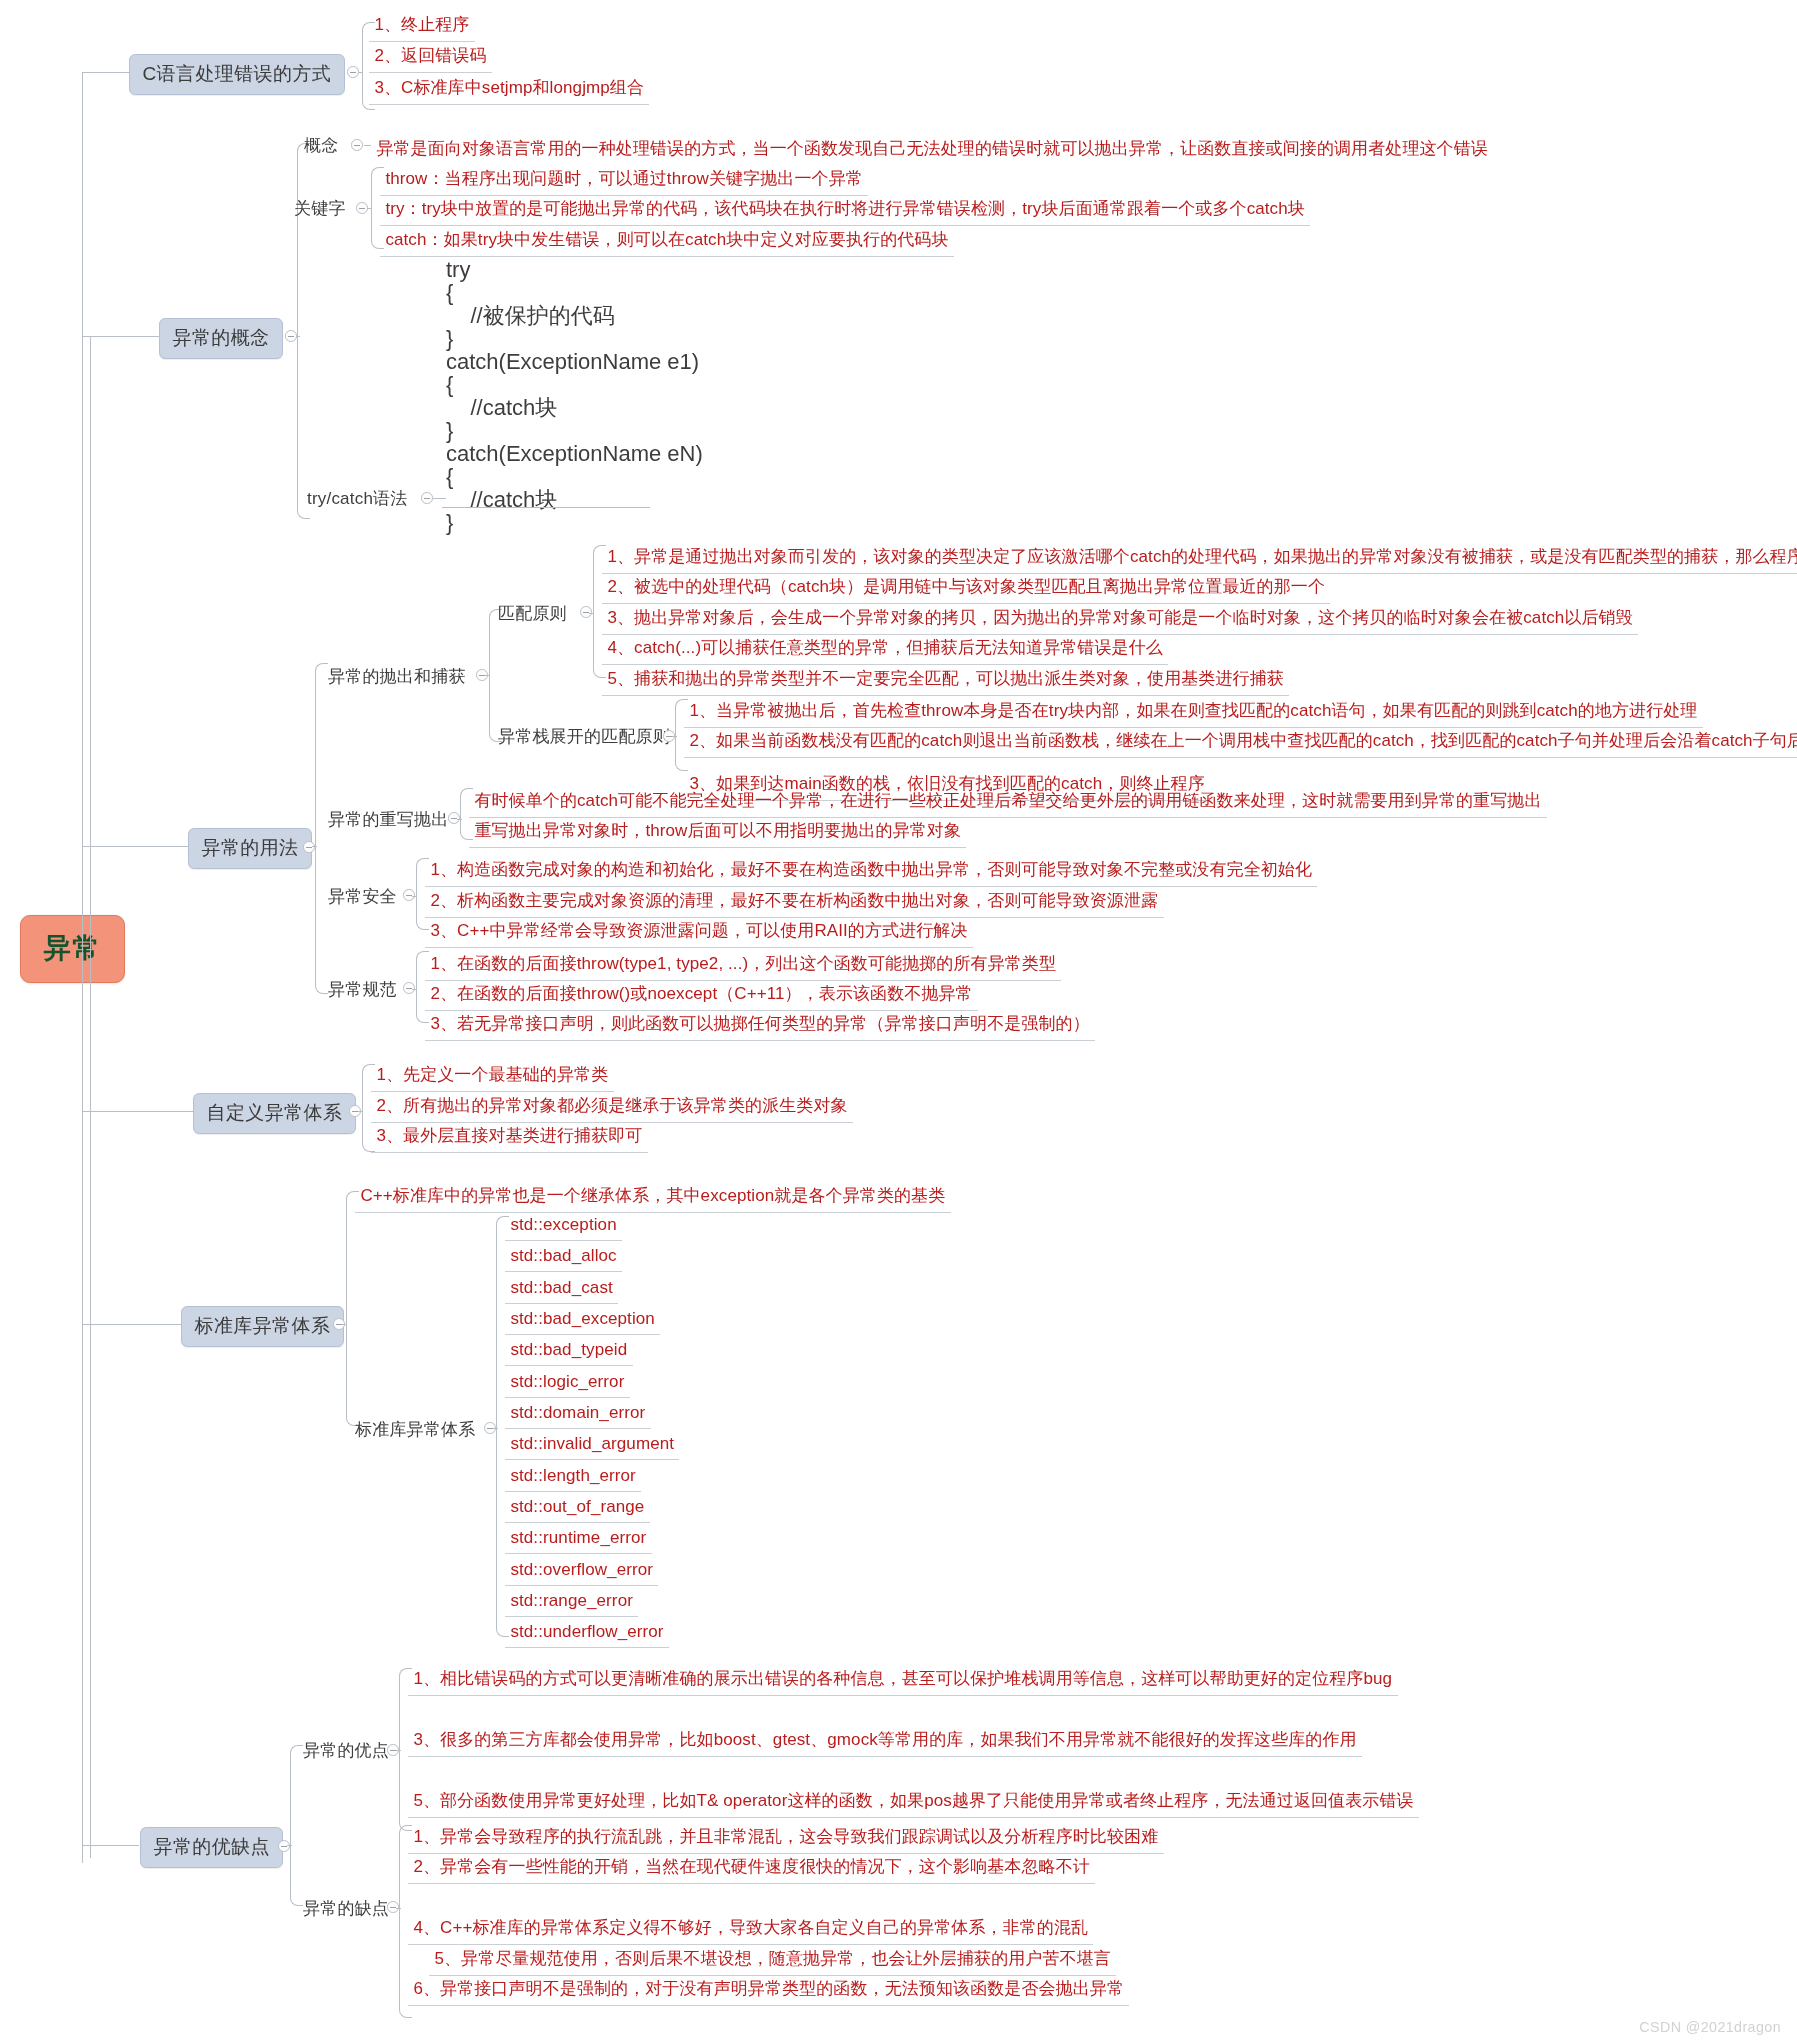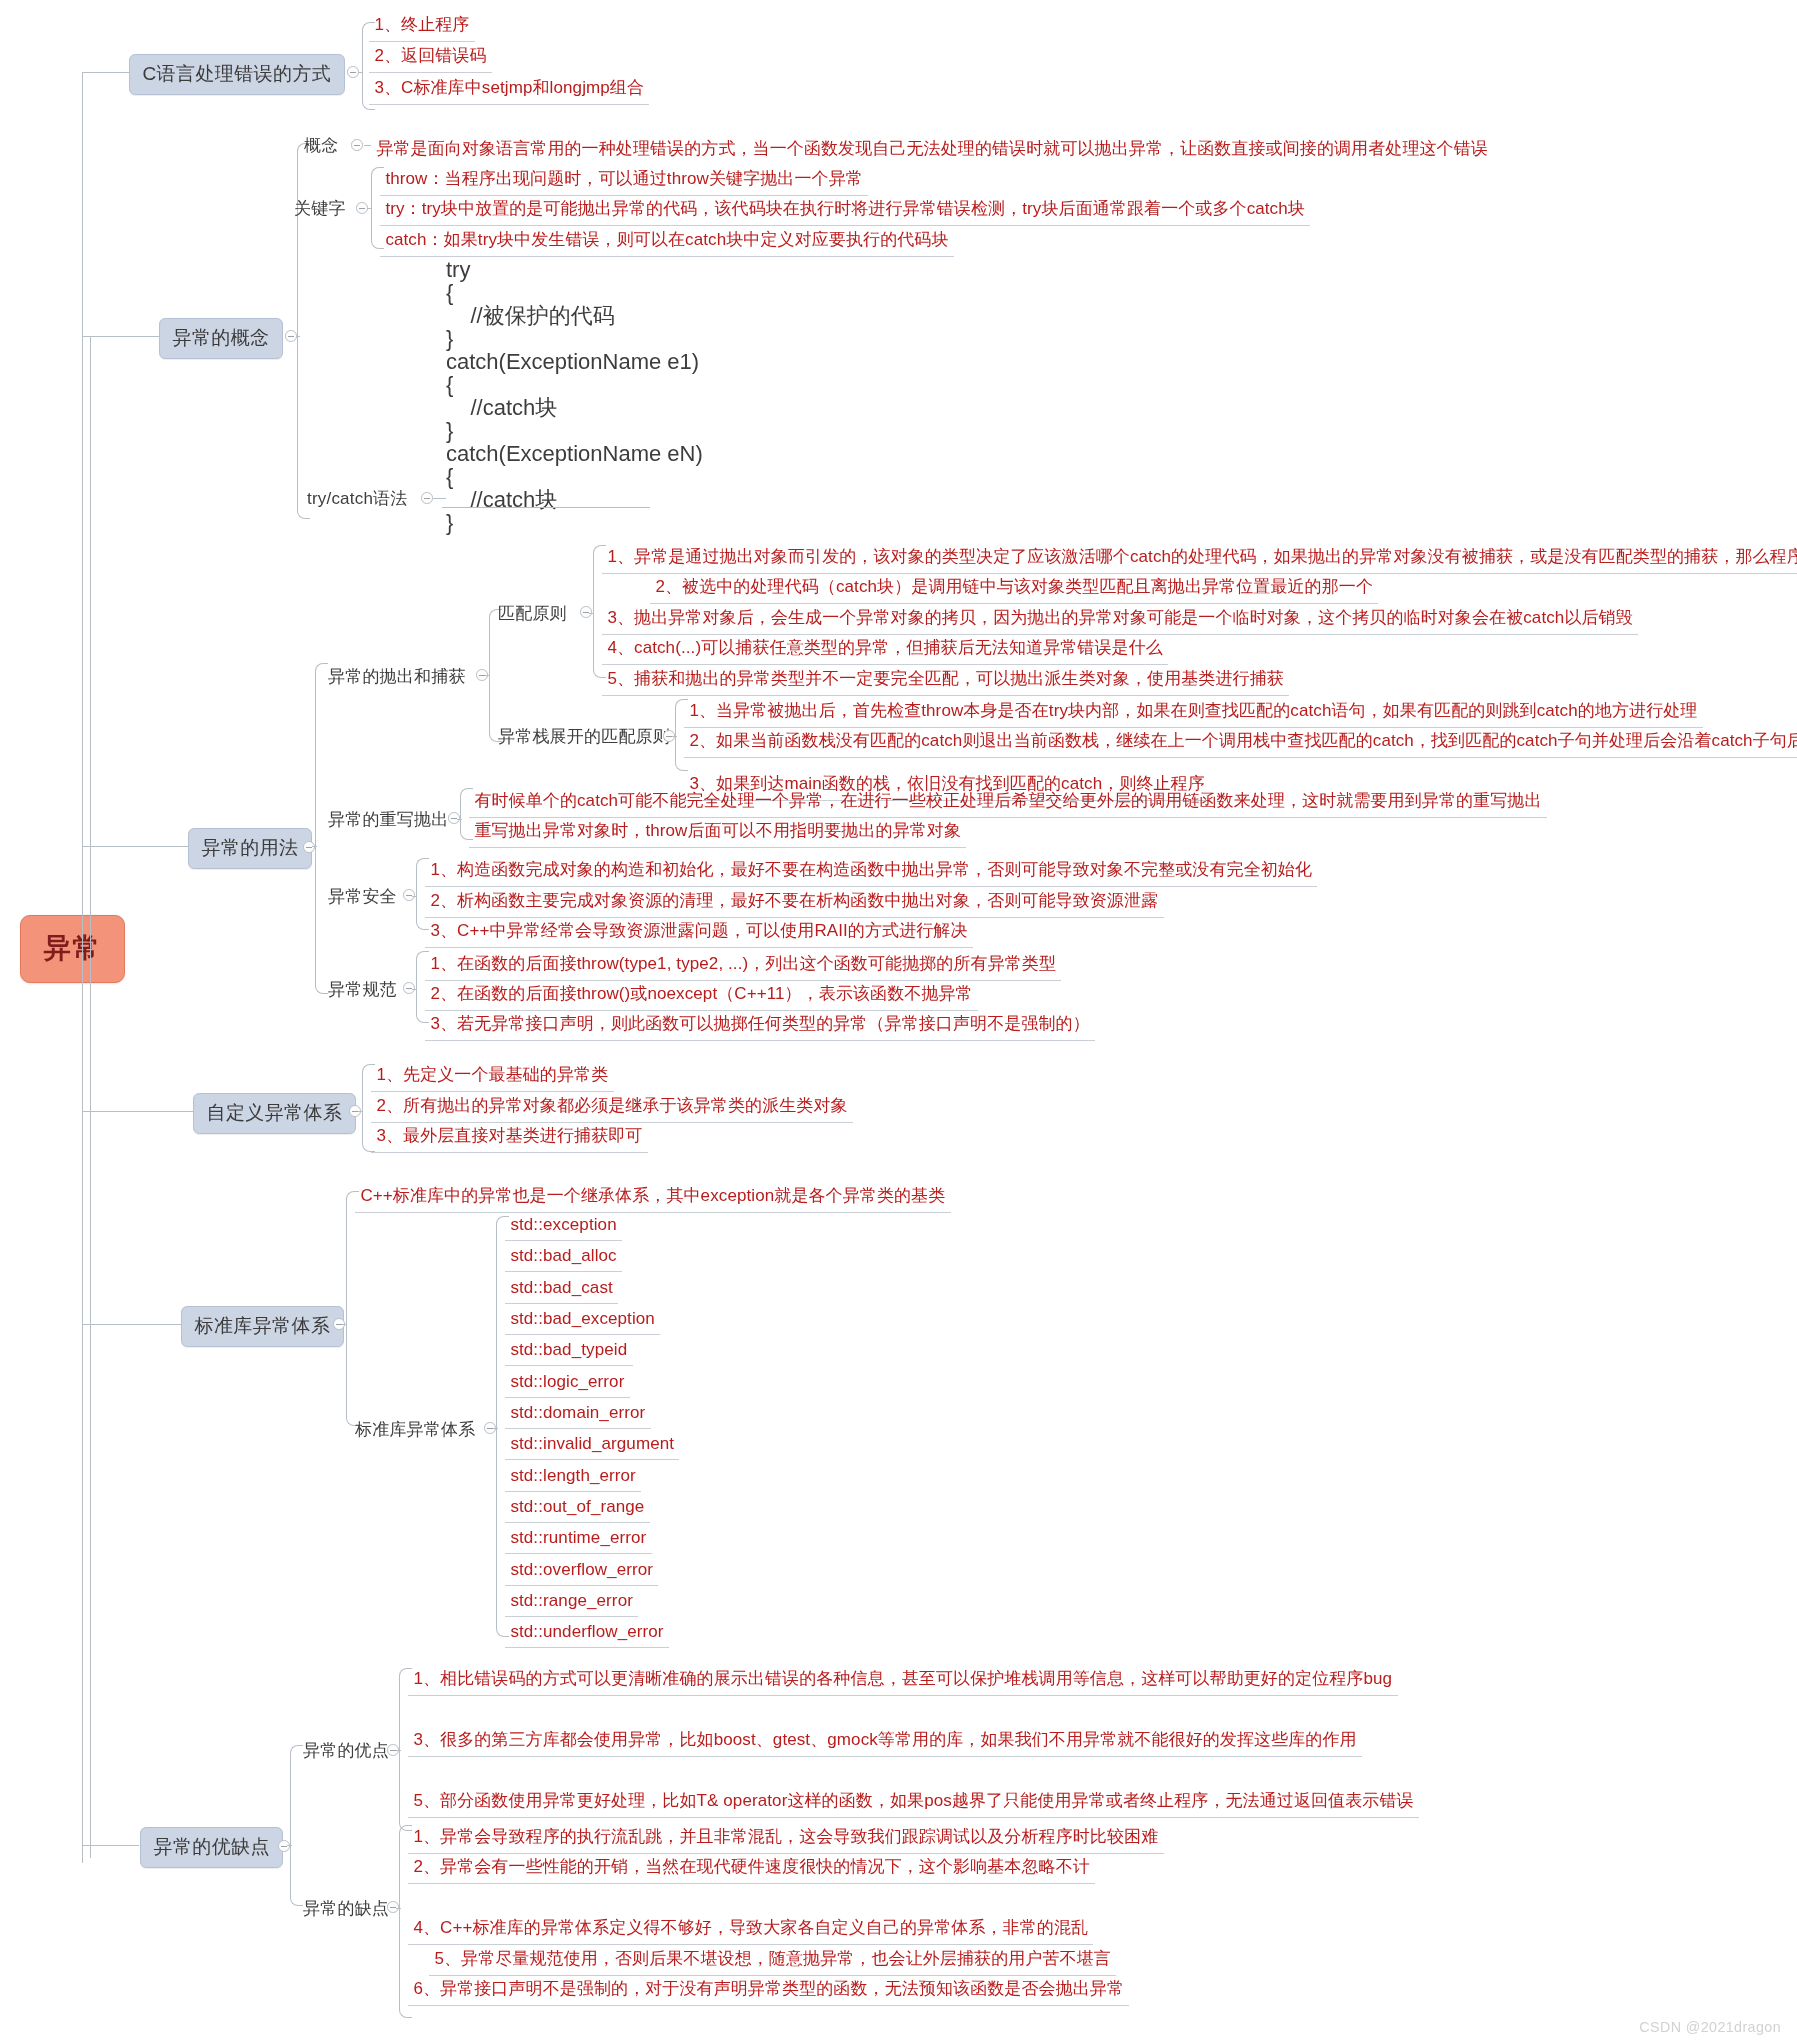--- a/index.html
+++ b/index.html
@@ -38,21 +38,21 @@
     padding:6.3px 12.5px 7.2px 12.5px;
     box-shadow:0 0.9px 0.9px rgba(0,0,0,.07);
     letter-spacing:0.4px;
   }
   
   .rootnode{
     position:absolute;
     white-space:nowrap;
     font-size:27px;
     font-weight:bold;
-    color:#7f1d1d;
+    color:#14532d;
     background:#f2937a;
     border:0.9px solid #e2795c;
     border-radius:9.9px;
     padding:14.3px 23px 16px 23px;
     box-shadow:0 0.9px 1.8px rgba(0,0,0,.10);
     letter-spacing:1.8px;
   }
   
   .midlabel{
     position:absolute;
@@ -180,21 +180,21 @@
   <div class="collapse" style="left:476px;top:669px;"></div>
   <div class="bracket" style="left:489px;top:609px;width:12.5px;height:133px;"></div>
   <div class="hline" style="left:485px;top:675px;width:5.4px;"></div>
 
   <div class="midlabel" style="left:498px;top:602px;">匹配原则</div>
   <div class="collapse" style="left:580px;top:606px;"></div>
   <div class="bracket" style="left:593px;top:545px;width:12.5px;height:133px;"></div>
   <div class="hline" style="left:589px;top:613px;width:5.4px;"></div>
 
   <div class="leaf" style="left:602px;top:541px;">1、异常是通过抛出对象而引发的，该对象的类型决定了应该激活哪个catch的处理代码，如果抛出的异常对象没有被捕获，或是没有匹配类型的捕获，那么程序终止并报错</div>
-  <div class="leaf" style="left:602px;top:571px;margin-left:48px;">2、被选中的处理代码（catch块）是调用链中与该对象类型匹配且离抛出异常位置最近的那一个</div>
+  <div class="leaf" style="left:602px;top:571px;">2、被选中的处理代码（catch块）是调用链中与该对象类型匹配且离抛出异常位置最近的那一个</div>
   <div class="leaf" style="left:602px;top:602px;">3、抛出异常对象后，会生成一个异常对象的拷贝，因为抛出的异常对象可能是一个临时对象，这个拷贝的临时对象会在被catch以后销毁</div>
   <div class="leaf" style="left:602px;top:632px;">4、catch(...)可以捕获任意类型的异常，但捕获后无法知道异常错误是什么</div>
   <div class="leaf" style="left:602px;top:663px;">5、捕获和抛出的异常类型并不一定要完全匹配，可以抛出派生类对象，使用基类进行捕获</div>
 
   <div class="midlabel" style="left:498px;top:725px;">异常栈展开的匹配原则</div>
   <div class="collapse" style="left:663px;top:730px;"></div>
   <div class="bracket" style="left:675px;top:699px;width:12.5px;height:72px;"></div>
   <div class="hline" style="left:672px;top:736px;width:5.4px;"></div>
 
   <div class="leaf" style="left:684px;top:695px;">1、当异常被抛出后，首先检查throw本身是否在try块内部，如果在则查找匹配的catch语句，如果有匹配的则跳到catch的地方进行处理</div>

